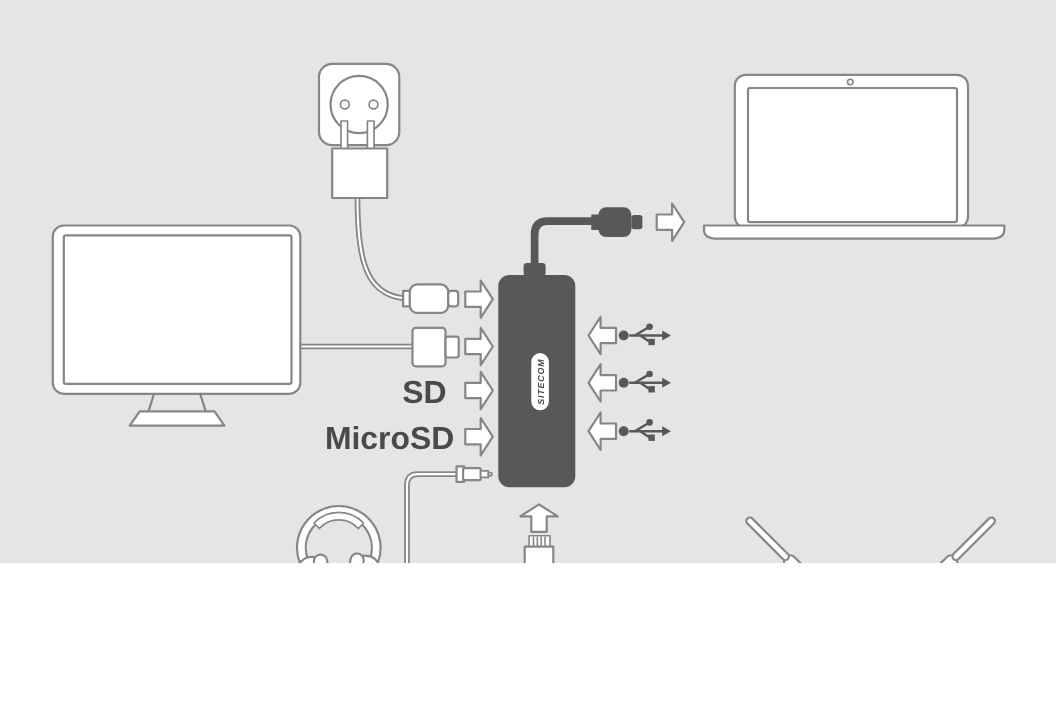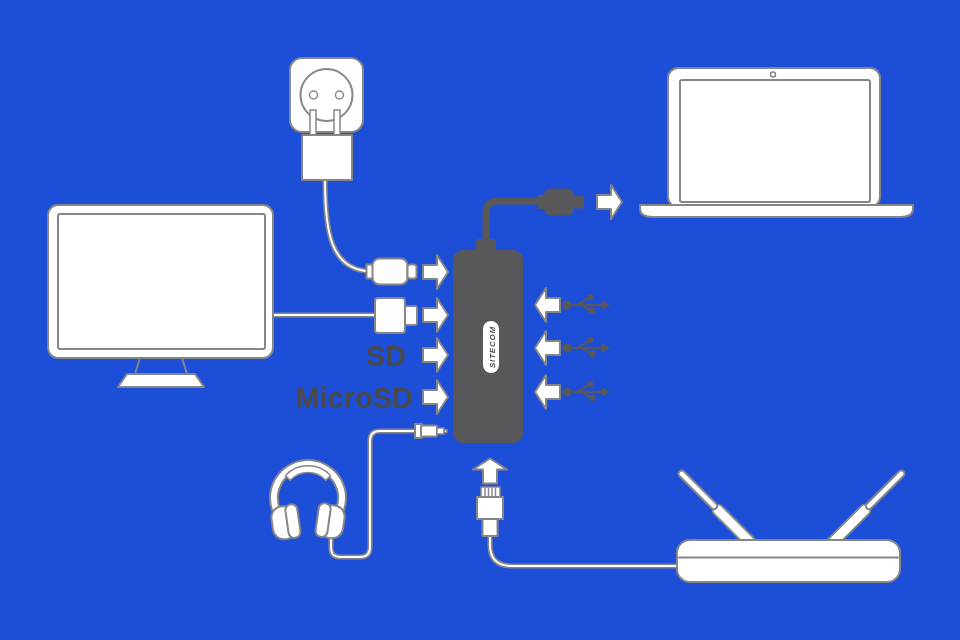--- a/index.html
+++ b/index.html
@@ -1,16 +1,16 @@
 <!DOCTYPE html>
 <html><head>
 <meta charset="utf-8">
 <style>
   html,body{margin:0;padding:0;background:#fff;}
-  .stage{position:relative;width:960px;height:640px;background:#1d4ed8;overflow:hidden;
+  .stage{position:relative;width:960px;height:512px;background:#e5e5e5;overflow:hidden;
          font-family:"Liberation Sans",sans-serif;}
   svg{display:block;}
   
   .ln{fill:#ffffff;stroke:#85868a;stroke-width:2;stroke-linejoin:round;stroke-linecap:round;}
   .ln-n{fill:none;stroke:#85868a;stroke-width:2;stroke-linejoin:round;stroke-linecap:round;}
   .thin{stroke-width:1.5;}
   
   .cab-o{fill:none;stroke:#85868a;stroke-width:5.2;}
   .cab-i{fill:none;stroke:#ffffff;stroke-width:1.9;}
   

